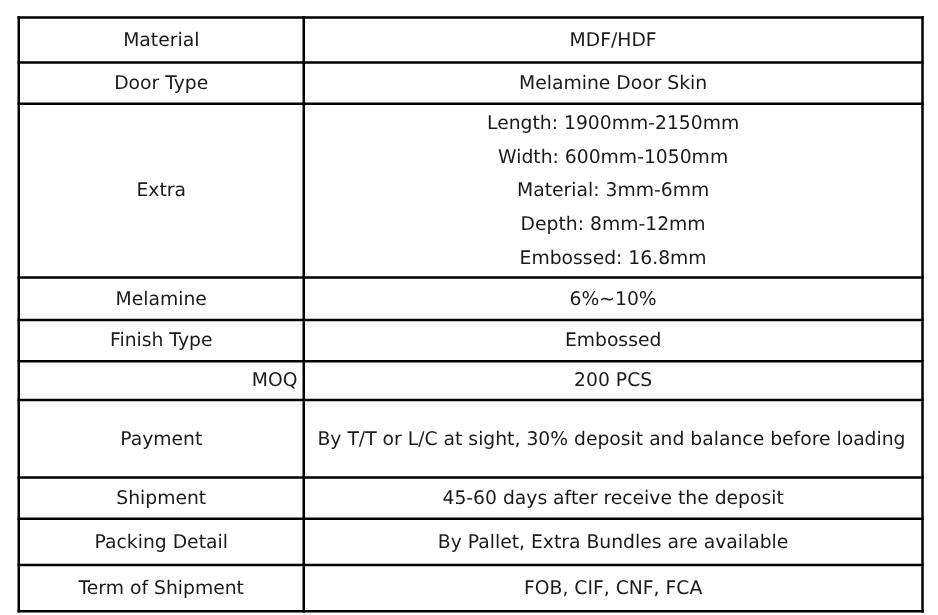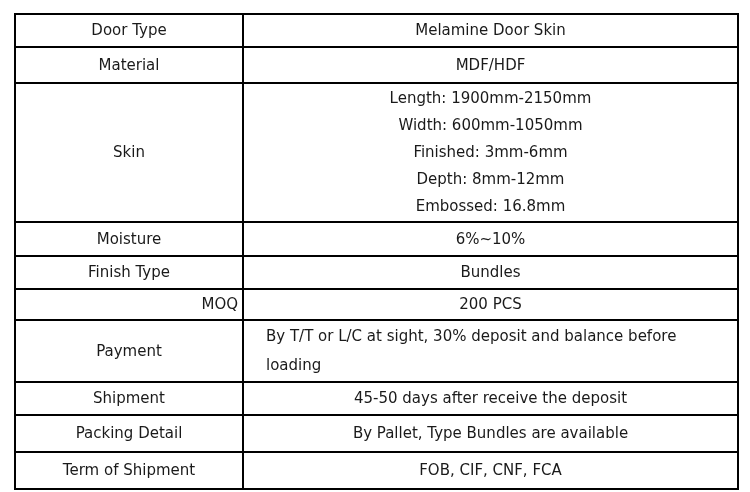--- a/index.html
+++ b/index.html
@@ -39,90 +39,90 @@
   }
   td.label-cell {
     width: 218px;
     text-align: center;
   }
   td.value-cell {
     text-align: center;
   }
   td.value-cell.align-left {
     text-align: left;
-    padding-left: 22px;
+    padding-left: 10px;
     padding-right: 10px;
     line-height: 29px;
   }
   .value-line {
     display: block;
   }
 </style>
 </head>
 <body>
 
 <div class="page">
   <table class="spec">
     <tbody id="spec-body">
         <tr>
+          <td class="label-cell" style="height: 32px;">Material</td>
+          <td class="value-cell">
+            <span class="value-line">MDF/HDF</span>
+          </td>
+        </tr>
+        <tr>
           <td class="label-cell" style="height: 29px;">Door Type</td>
           <td class="value-cell">
             <span class="value-line">Melamine Door Skin</span>
           </td>
         </tr>
         <tr>
-          <td class="label-cell" style="height: 32px;">Material</td>
-          <td class="value-cell">
-            <span class="value-line">MDF/HDF</span>
-          </td>
-        </tr>
-        <tr>
-          <td class="label-cell" style="height: 134px;">Skin</td>
+          <td class="label-cell" style="height: 134px;">Extra</td>
           <td class="value-cell">
             <span class="value-line">Length: 1900mm-2150mm</span>
             <span class="value-line">Width: 600mm-1050mm</span>
-            <span class="value-line">Finished: 3mm-6mm</span>
+            <span class="value-line">Material: 3mm-6mm</span>
             <span class="value-line">Depth: 8mm-12mm</span>
             <span class="value-line">Embossed: 16.8mm</span>
           </td>
         </tr>
         <tr>
-          <td class="label-cell" style="height: 30px;">Moisture</td>
+          <td class="label-cell" style="height: 30px;">Melamine</td>
           <td class="value-cell">
             <span class="value-line">6%~10%</span>
           </td>
         </tr>
         <tr>
           <td class="label-cell" style="height: 29px;">Finish Type</td>
           <td class="value-cell">
-            <span class="value-line">Bundles</span>
+            <span class="value-line">Embossed</span>
           </td>
         </tr>
         <tr>
           <td class="label-cell" style="height: 26px; text-align: right;">MOQ</td>
           <td class="value-cell">
             <span class="value-line">200 PCS</span>
           </td>
         </tr>
         <tr>
           <td class="label-cell" style="height: 58px; margin-top: 36px;">Payment</td>
           <td class="value-cell align-left">
             <span class="value-line">By T/T or L/C at sight, 30% deposit and balance before loading</span>
           </td>
         </tr>
         <tr>
           <td class="label-cell" style="height: 29px;">Shipment</td>
           <td class="value-cell">
-            <span class="value-line">45-50 days after receive the deposit</span>
+            <span class="value-line">45-60 days after receive the deposit</span>
           </td>
         </tr>
         <tr>
           <td class="label-cell" style="height: 33px; border-radius: 13px;">Packing Detail</td>
           <td class="value-cell">
-            <span class="value-line">By Pallet, Type Bundles are available</span>
+            <span class="value-line">By Pallet, Extra Bundles are available</span>
           </td>
         </tr>
         <tr>
           <td class="label-cell" style="height: 33px;">Term of Shipment</td>
           <td class="value-cell">
             <span class="value-line">FOB, CIF, CNF, FCA</span>
           </td>
         </tr>
       </tbody>
   </table>

